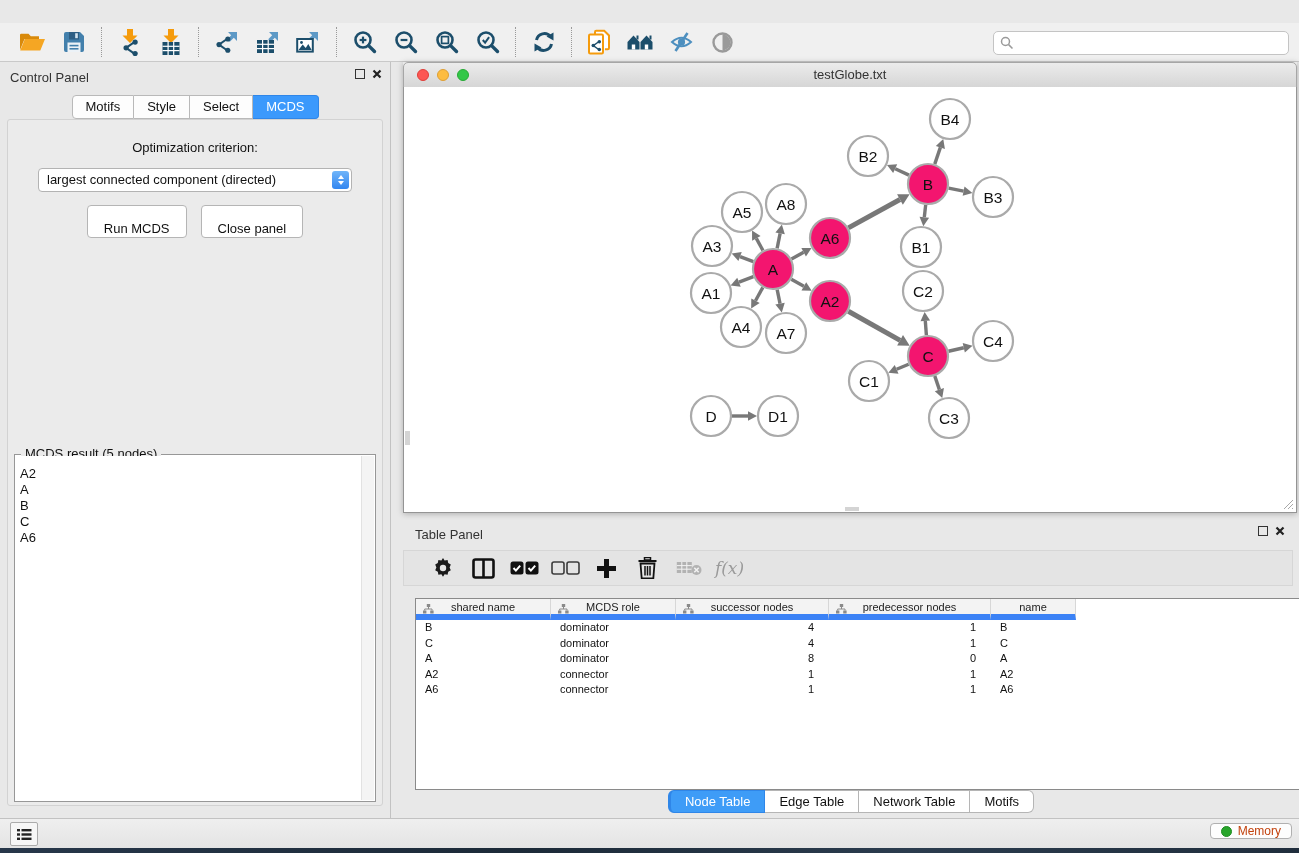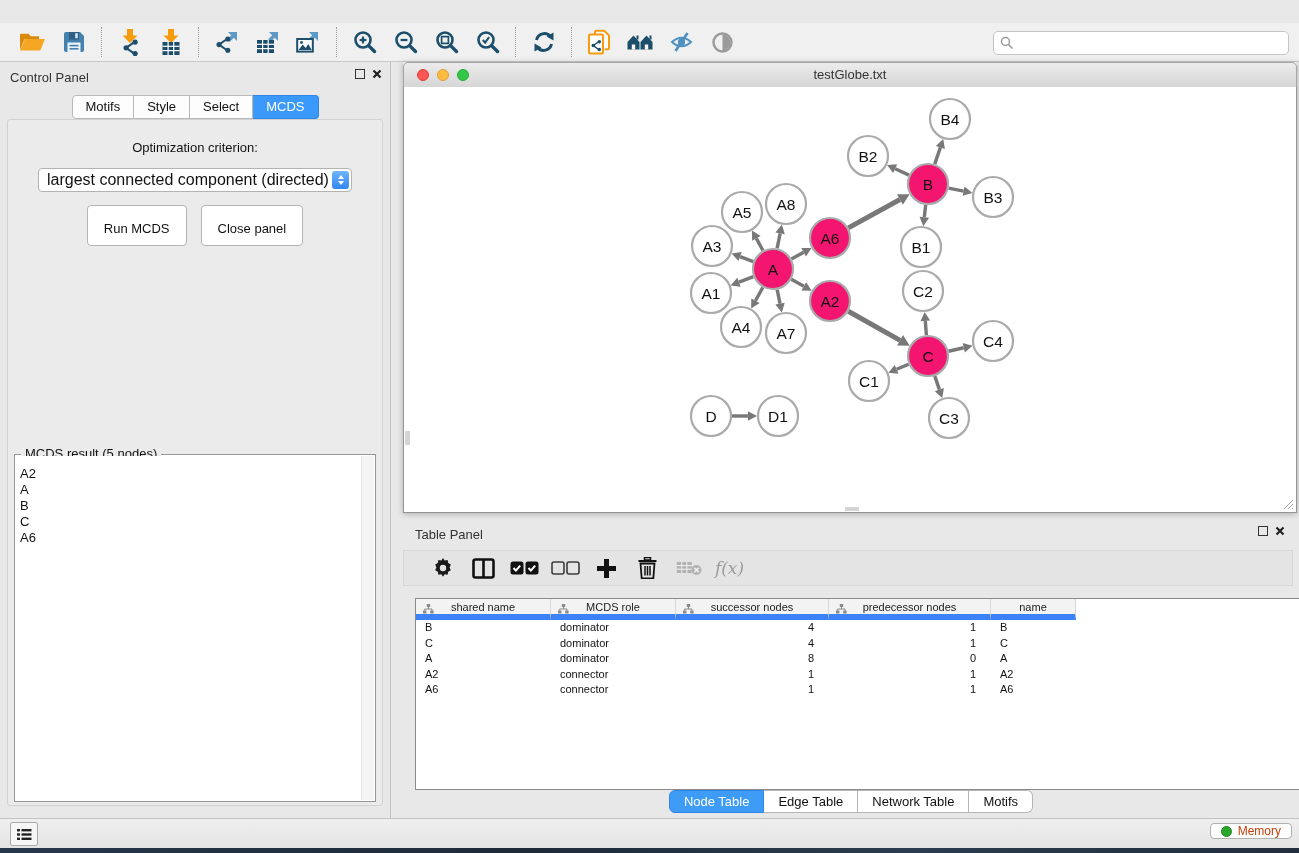--- a/index.html
+++ b/index.html
@@ -39,27 +39,27 @@
   .cp-tabs { position:absolute; left:0; right:0; top:33px; display:flex; justify-content:center; }
   .cp-tab { background:#fdfdfd; border:1px solid #b9b9b9; border-left:none; padding:3px 13px 4px;
     font-size:13px; color:#111; }
   .cp-tab:first-child { border-left:1px solid #b9b9b9; border-radius:4px 0 0 4px; }
   .cp-tab:last-child { border-radius:0 4px 4px 0; }
   .cp-tab.sel { background:#3b99fc; border-color:#2f86e8; color:#fff; }
   .cp-body { position:absolute; left:7px; right:7px; top:57px; bottom:12px; background:#ebebeb;
     border:1px solid #d2d2d2; border-radius:3px; }
   .opt-label { text-align:center; margin-top:20px; font-size:13px; color:#111; }
   .dropdown { position:relative; margin:13px auto 0; width:314px; height:24px; background:#fff;
-    border:1px solid #b3b3b3; border-radius:4px; font-size:16px; line-height:22px; padding-left:8px; color:#111; }
+    border:1px solid #b3b3b3; border-radius:4px; font-size:13px; line-height:22px; padding-left:8px; color:#111; }
   .dd-stepper { position:absolute; right:2px; top:2px; width:17px; height:18px; border-radius:3px;
     background:linear-gradient(#70b5f9,#3286f0); display:flex; flex-direction:column; align-items:center; justify-content:center; gap:2px; }
   .dd-stepper .up { width:0; height:0; border-left:3.5px solid transparent; border-right:3.5px solid transparent; border-bottom:4px solid #fff; }
   .dd-stepper .down { width:0; height:0; border-left:3.5px solid transparent; border-right:3.5px solid transparent; border-top:4px solid #fff; }
   .cp-buttons { display:flex; justify-content:center; gap:14px; margin-top:13px; }
-  .cp-btn { background:#fff; border:1px solid #b5b5b5; border-radius:4px; height:41px; padding:12px 16px;
+  .cp-btn { background:#fff; border:1px solid #b5b5b5; border-radius:4px; height:33px; padding:12px 16px;
     font-size:13px; color:#111; line-height:21px; }
   .result-group { position:absolute; left:6px; right:6px; top:334px; bottom:3px; border:1px solid #979797; background:#fff; }
   .result-legend { position:absolute; top:-9px; left:6px; background:#ebebeb; padding:0 4px; font-size:13px; color:#111; }
   .result-list { position:absolute; inset:1px 14px 1px 1px; background:#fff; padding:10px 4px 0 4px; }
   .result-item { font-size:13px; line-height:16px; color:#111; }
   .result-scroll { position:absolute; top:1px; bottom:1px; right:1px; width:13px; background:#f4f4f4; border-left:1px solid #e2e2e2; }
 
   
   .net-window { position:absolute; left:403px; top:62px; width:894px; height:451px;
     box-shadow:0 1px 6px rgba(0,0,0,.25); }
@@ -83,21 +83,21 @@
   .dt-hcell { background:#f3f3f3; border-right:1px solid #d7d7d7; border-bottom:6px solid #3b82f6;
     font-size:11px; color:#222; display:flex; align-items:center; justify-content:center; position:relative; }
   .dt-hcell .hier { position:absolute; left:7px; top:5px; }
   .dt-row { display:flex; height:15.6px; }
   .dt-cell { font-size:11px; color:#111; line-height:15.6px; white-space:nowrap; overflow:hidden; }
   .dt-cell.left { padding-left:9px; text-align:left; }
   .dt-cell.right { padding-right:15px; text-align:right; }
   .tp-tabs { position:absolute; left:0; right:0; top:270px; display:flex; justify-content:center; }
   .tp-tab { background:#fff; border:1px solid #b5b5b5; border-left:none; height:23px; line-height:21px;
     padding:0 14px; font-size:13px; color:#111; }
-  .tp-tab:first-child { border-left:1px solid #000000; border-radius:6px 0 0 6px; }
+  .tp-tab:first-child { border-left:3px solid #000000; border-radius:6px 0 0 6px; }
   .tp-tab:last-child { border-radius:0 6px 6px 0; }
   .tp-tab.sel { background:#3e9cf7; border-color:#2f86e8; color:#fff; }
 
   
   .statusbar { position:absolute; left:0; top:818px; right:0; height:30px;
     background:linear-gradient(#efefef,#e4e4e4); border-top:1px solid #c2c2c2; }
   .status-list-btn { position:absolute; left:10px; top:3px; width:28px; height:24px; background:#f6f6f6;
     border:1px solid #ababab; border-radius:2px; display:flex; align-items:center; justify-content:center; }
   .memory-btn { position:absolute; right:7px; top:4px; height:16px; background:#fdfdfd; border:1px solid #b0b0b0;
     border-radius:4px; display:flex; align-items:center; gap:6px; padding:0 10px; font-size:12px; color:#c2410c; }

